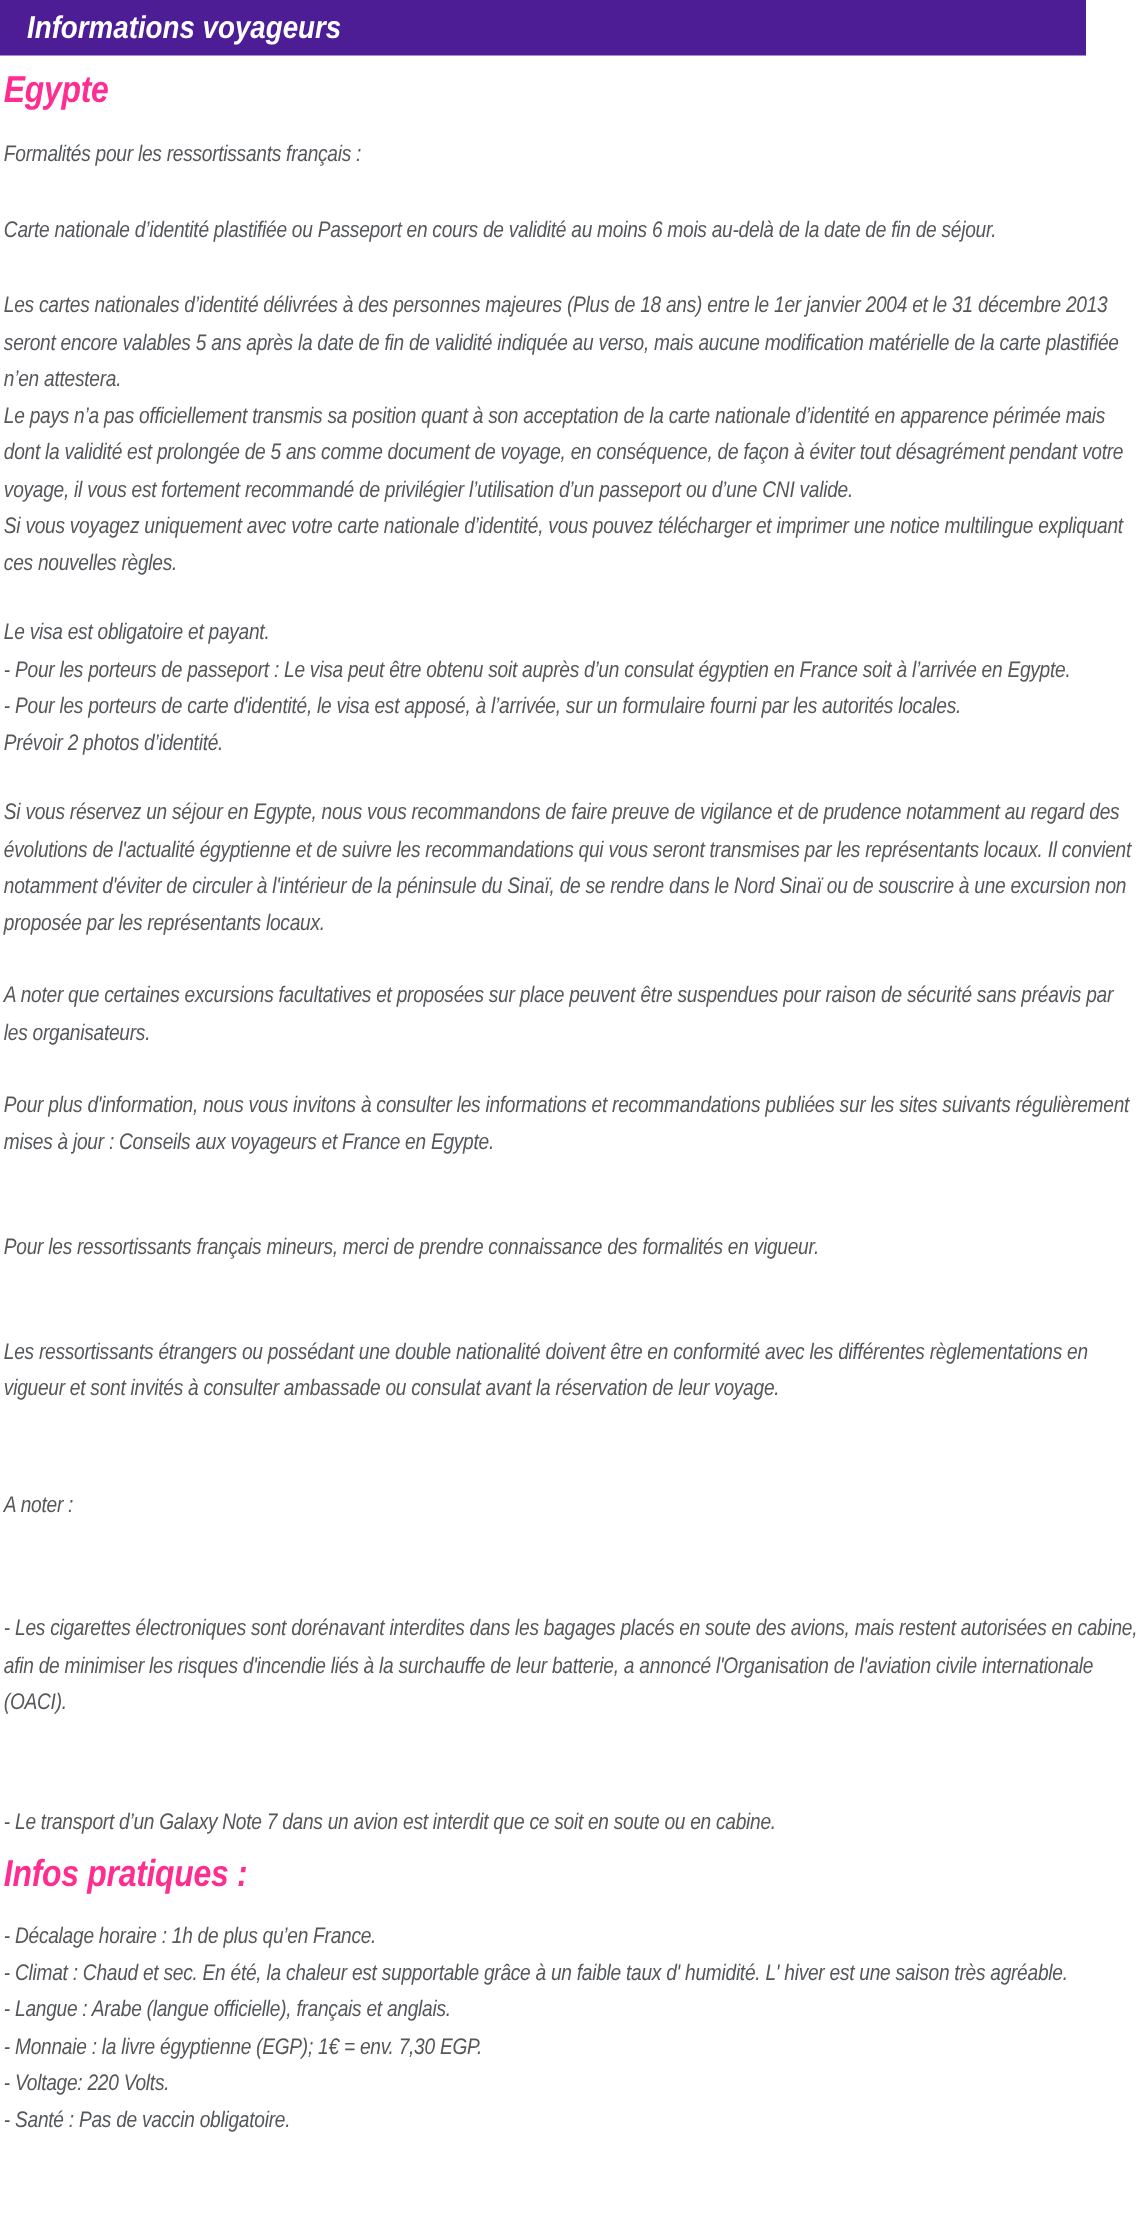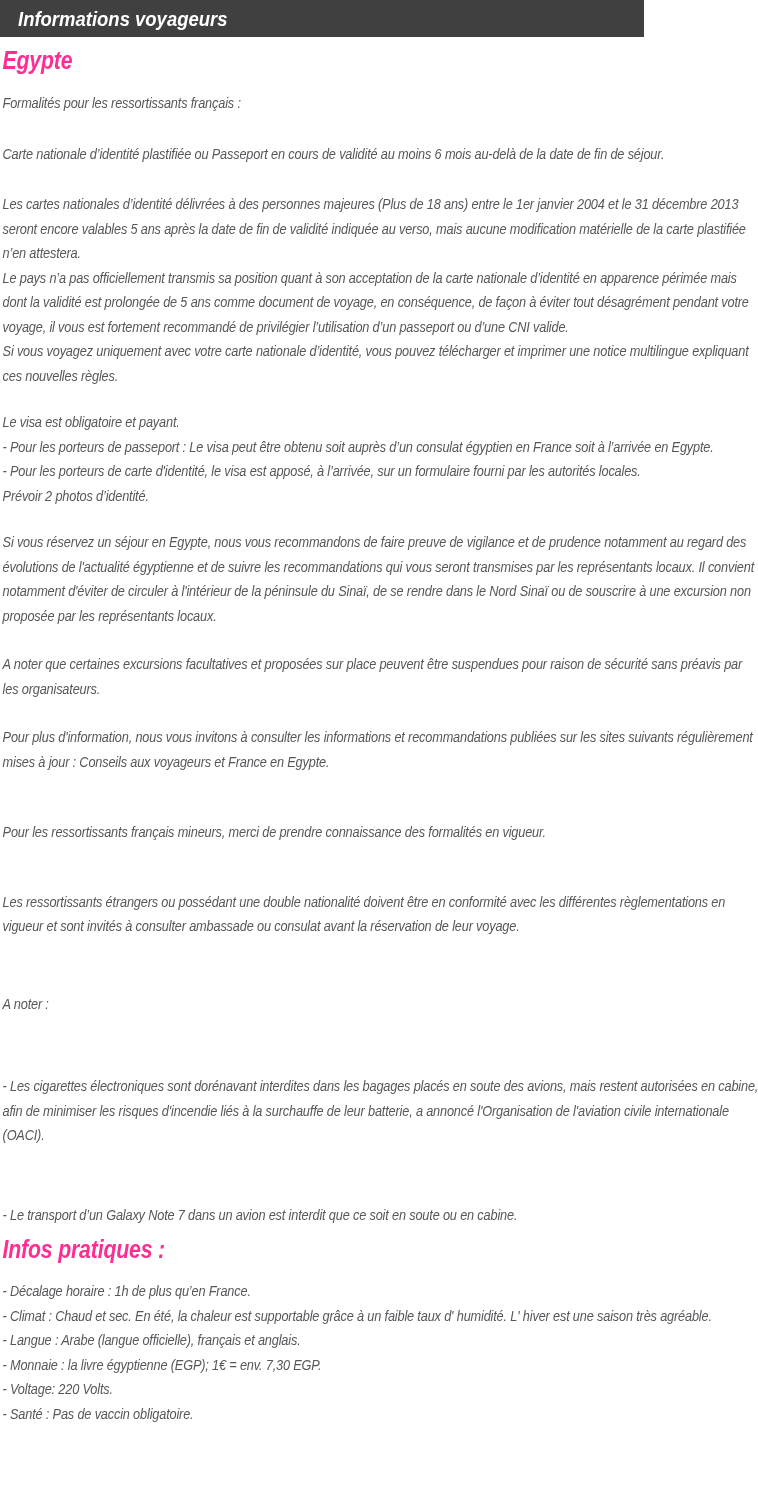--- a/index.html
+++ b/index.html
@@ -6,22 +6,22 @@
   html, body {
     margin: 0; padding: 0;
     background: #ffffff;
   }
   body {
     width: 758px; height: 1487px;
     overflow: hidden;
     font-family: "Liberation Sans", sans-serif;
   }
   .header-bar {
-    width: 644px; height: 37px;
-    background: #404040;
+    width: 724px; height: 37px;
+    background: #4c1d95;
     overflow: hidden;
   }
   .header-title {
     display: inline-block;
     transform: scaleX(0.88);
     transform-origin: 0 50%;
     margin-left: 18px;
     margin-top: 5px;
     font-style: italic;
     font-weight: bold;

